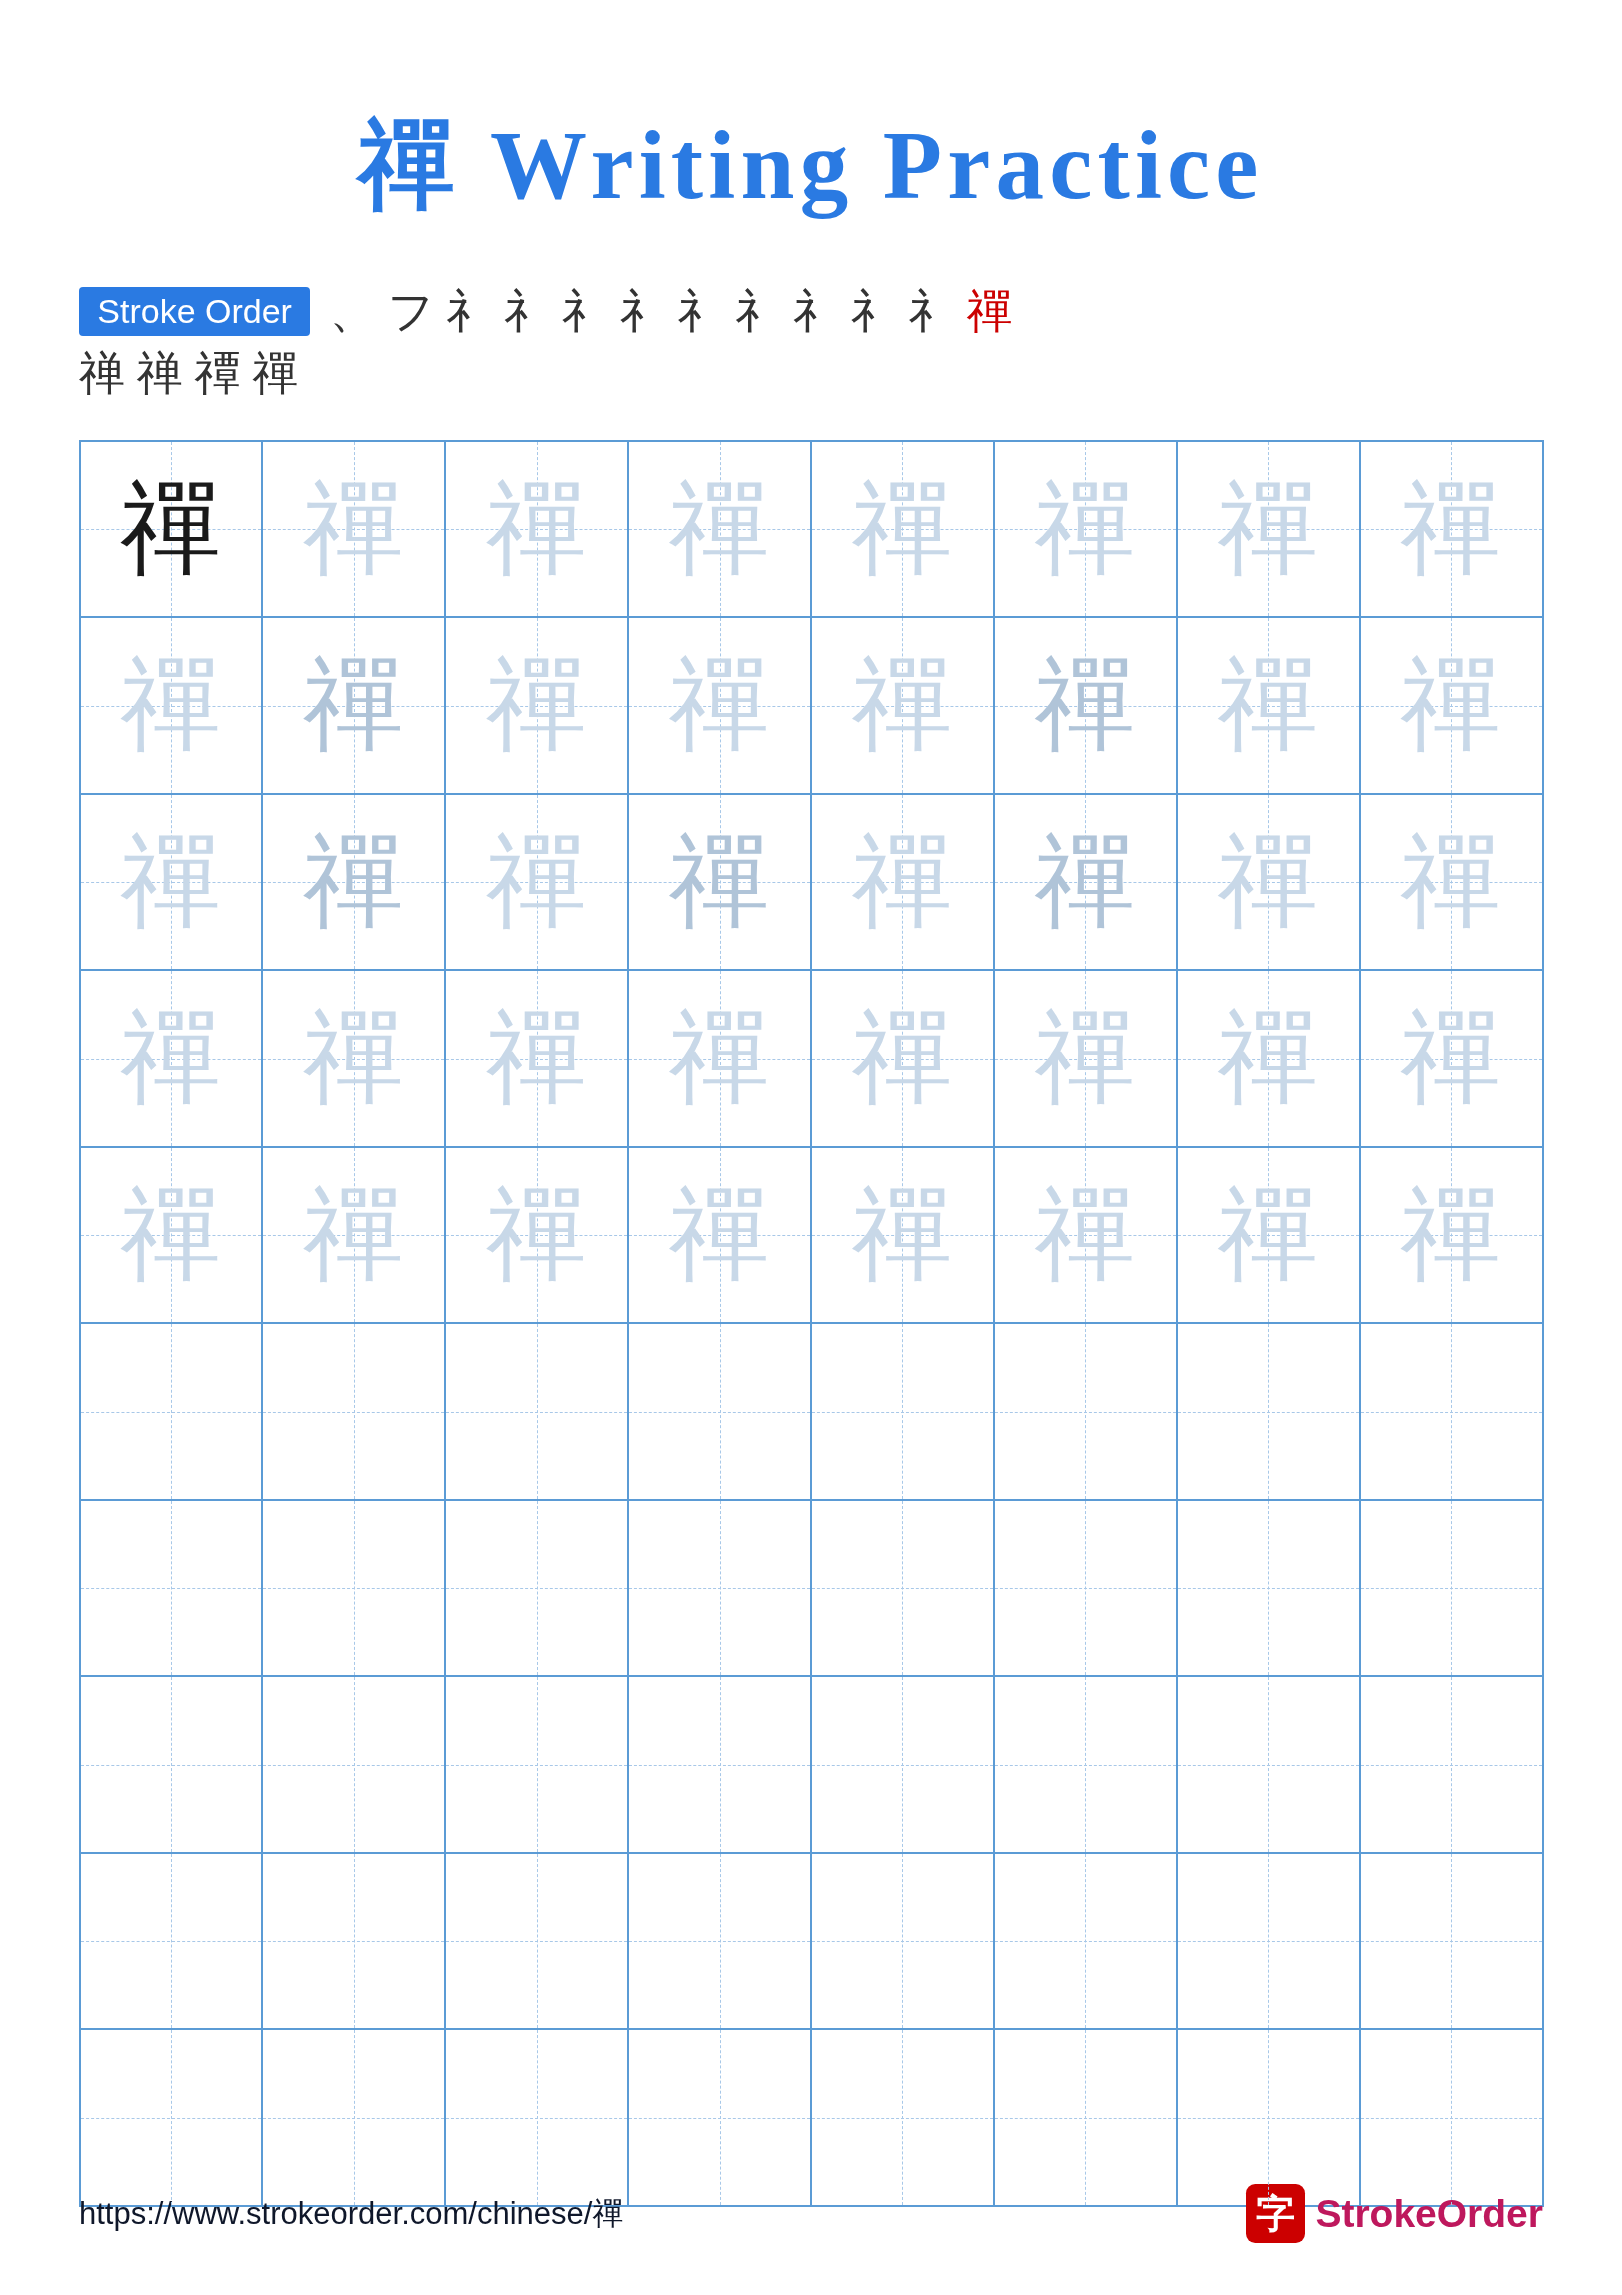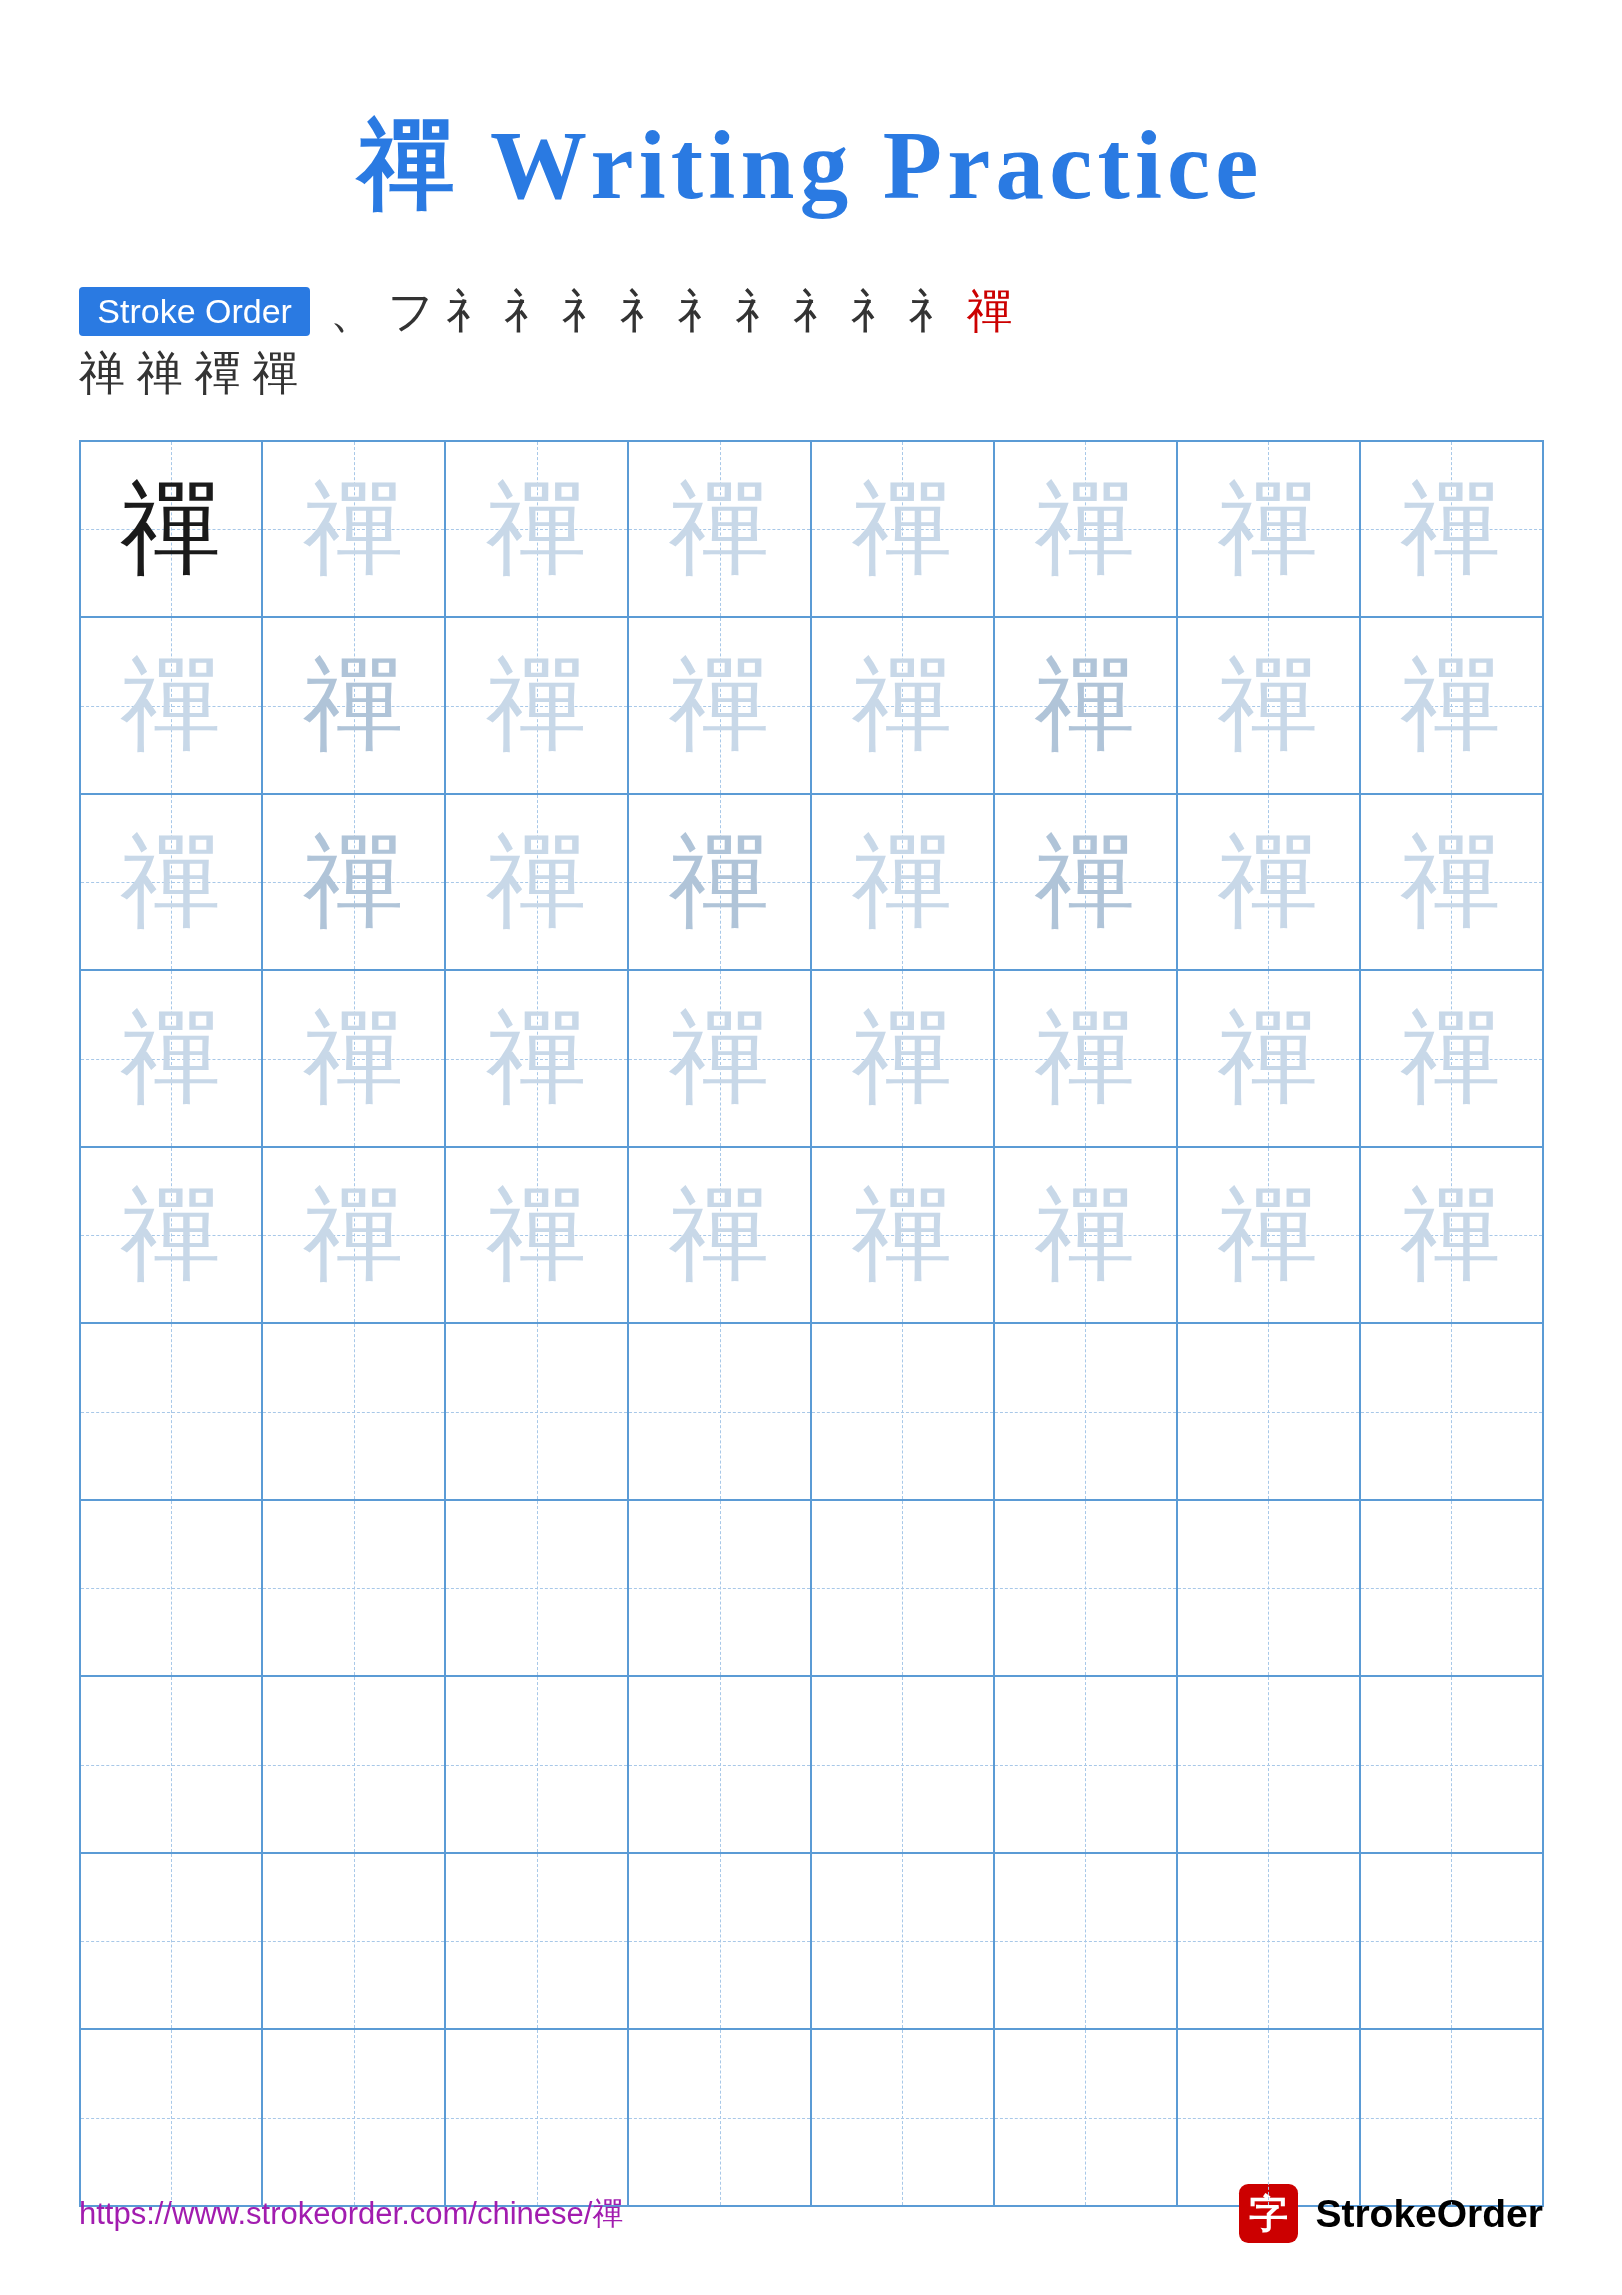--- a/index.html
+++ b/index.html
@@ -149,21 +149,21 @@
       bottom: 52px;
       left: 79px;
       right: 79px;
       display: flex;
       align-items: center;
       justify-content: space-between;
     }
 
     .footer-url {
       font-size: 31px;
-      color: #a21caf;
+      color: #0f172a;
       font-family: sans-serif;
     }
 
     .footer-logo {
       display: flex;
       align-items: center;
       gap: 10.5px;
     }
 
     .logo-icon {
@@ -175,23 +175,22 @@
       align-items: center;
       justify-content: center;
       color: white;
       font-size: 39px;
       font-weight: bold;
     }
 
     .logo-text {
       font-size: 39px;
       font-weight: bold;
-      color: #000000;
+      color: #be185d;
       font-family: sans-serif;
-      margin-left: 7px;
     }
   </style>
 </head>
 <body>
 
 <div class="page">
 
   <div class="title">
     <span>禪 Writing Practice</span>
   </div>

